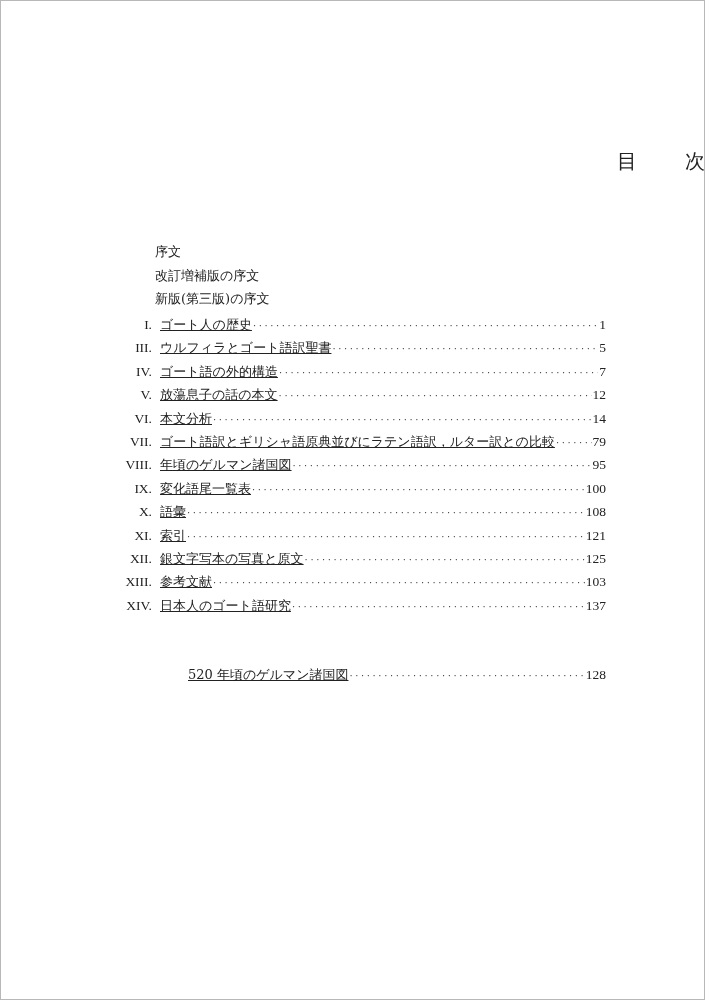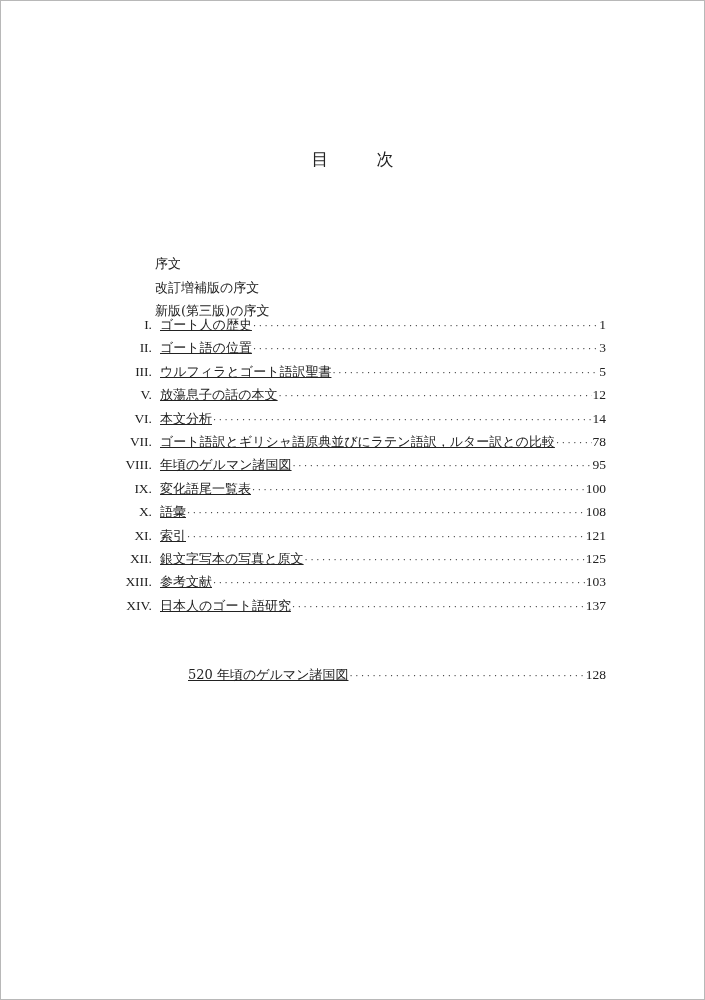--- a/index.html
+++ b/index.html
@@ -7,26 +7,26 @@
     width: 705px; height: 1000px; position: relative; overflow: hidden;
     font-family: "DejaVu Serif", "Liberation Serif", serif;
     color: #222222;
   }
   .page-frame {
     position: absolute; left: 0; top: 0; width: 703px; height: 998px;
     border: 1px solid #b8b8b8;
   }
   .title {
     position: absolute; top: 148px; left: 0; width: 705px;
-    text-align: center; font-size: 17px; letter-spacing: 0;
+    text-align: right; font-size: 20px; letter-spacing: 0;
   }
   .title span { display: inline-block; }
   .title .gap { width: 48px; }
   .prefaces {
-    position: absolute; left: 155px; top: 252px;
+    position: absolute; left: 155px; top: 240px;
     font-size: 13px; line-height: 23.5px;
   }
   .toc {
     position: absolute; left: 96px; top: 313px; width: 510px;
     font-size: 13px;
   }
   .toc-row {
     display: flex; align-items: baseline; height: 23.4px; line-height: 23.4px;
   }
   .toc-num {
@@ -66,48 +66,48 @@
 </div>
 
 <div class="toc">
   <div class="toc-row">
       <span class="toc-num">I.</span>
       <span class="toc-title">ゴート人の歴史</span>
       <span class="dots"></span>
       <span class="toc-page">1</span>
     </div>
   <div class="toc-row">
-      <span class="toc-num">II.</span>
-      <span class="toc-title">ゴート語の位置</span>
-      <span class="dots"></span>
-      <span class="toc-page">3</span>
-    </div>
-  <div class="toc-row">
       <span class="toc-num">III.</span>
       <span class="toc-title">ウルフィラとゴート語訳聖書</span>
       <span class="dots"></span>
       <span class="toc-page">5</span>
+    </div>
+  <div class="toc-row">
+      <span class="toc-num">IV.</span>
+      <span class="toc-title">ゴート語の外的構造</span>
+      <span class="dots"></span>
+      <span class="toc-page">7</span>
     </div>
   <div class="toc-row">
       <span class="toc-num">V.</span>
       <span class="toc-title">放蕩息子の話の本文</span>
       <span class="dots"></span>
       <span class="toc-page">12</span>
     </div>
   <div class="toc-row">
       <span class="toc-num">VI.</span>
       <span class="toc-title">本文分析</span>
       <span class="dots"></span>
       <span class="toc-page">14</span>
     </div>
   <div class="toc-row">
       <span class="toc-num">VII.</span>
       <span class="toc-title">ゴート語訳とギリシャ語原典並びにラテン語訳，ルター訳との比較</span>
       <span class="dots"></span>
-      <span class="toc-page">78</span>
+      <span class="toc-page">79</span>
     </div>
   <div class="toc-row">
       <span class="toc-num">VIII.</span>
       <span class="toc-title">年頃のゲルマン諸国図</span>
       <span class="dots"></span>
       <span class="toc-page">95</span>
     </div>
   <div class="toc-row">
       <span class="toc-num">IX.</span>
       <span class="toc-title">変化語尾一覧表</span>

